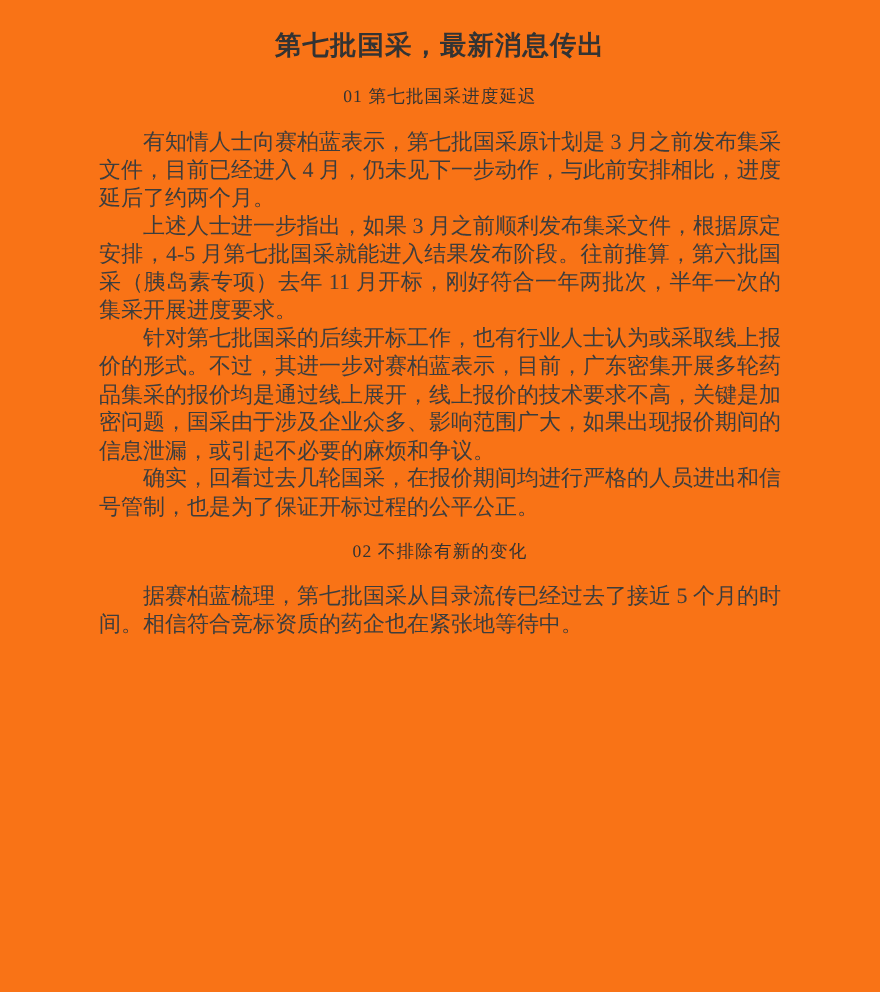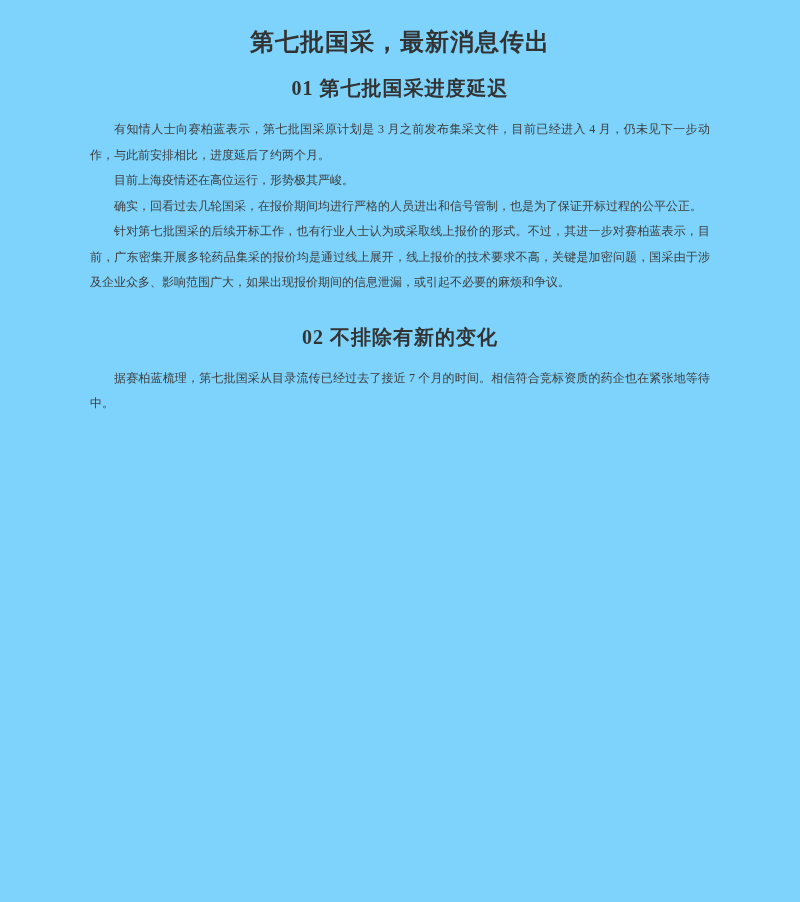--- a/index.html
+++ b/index.html
@@ -4,21 +4,21 @@
 <style>
   html, body {
     margin: 0;
     padding: 0;
     background: #ffffff;
   }
   .page {
     position: relative;
     width: 800px;
     height: 902px;
-    background: #7dd3fc;
+    background: #f97316;
     overflow: hidden;
     font-family: "Liberation Serif", "DejaVu Serif", serif;
     color: #3d3d3d;
   }
   .content {
     position: absolute;
     left: 90px;
     top: 0;
     width: 620px;
   }
@@ -27,53 +27,53 @@
     text-align: center;
     font-size: 24px;
     font-weight: bold;
     color: #333333;
     letter-spacing: 1px;
     line-height: 32px;
   }
   .sec-heading {
     margin: 17px 0 15px 0;
     text-align: center;
-    font-size: 20px;
-    font-weight: bold;
+    font-size: 16px;
+    font-weight: normal;
     color: #333333;
     letter-spacing: 1px;
     line-height: 27px;
   }
   .sec-heading.second {
-    margin: 28px 0 15px 0;
+    margin: 14px 0 15px 0;
     text-align: center;
   }
   .body-para {
     margin: 0;
-    font-size: 12px;
+    font-size: 20px;
     line-height: 25.5px;
     text-align: justify;
     text-indent: 2em;
     color: #3d3d3d;
     font-family: Liberation Serif, serif;
   }
 </style>
 </head>
 <body>
 
 <div class="page">
   <div class="content">
 
     <h1 class="doc-title">第七批国采，最新消息传出</h1>
 
     <h2 class="sec-heading">01 第七批国采进度延迟</h2>
 
     <p class="body-para">有知情人士向赛柏蓝表示，第七批国采原计划是 3 月之前发布集采文件，目前已经进入 4 月，仍未见下一步动作，与此前安排相比，进度延后了约两个月。</p>
-    <p class="body-para">目前上海疫情还在高位运行，形势极其严峻。</p>
+    <p class="body-para">上述人士进一步指出，如果 3 月之前顺利发布集采文件，根据原定安排，4-5 月第七批国采就能进入结果发布阶段。往前推算，第六批国采（胰岛素专项）去年 11 月开标，刚好符合一年两批次，半年一次的集采开展进度要求。</p>
+    <p class="body-para">针对第七批国采的后续开标工作，也有行业人士认为或采取线上报价的形式。不过，其进一步对赛柏蓝表示，目前，广东密集开展多轮药品集采的报价均是通过线上展开，线上报价的技术要求不高，关键是加密问题，国采由于涉及企业众多、影响范围广大，如果出现报价期间的信息泄漏，或引起不必要的麻烦和争议。</p>
     <p class="body-para">确实，回看过去几轮国采，在报价期间均进行严格的人员进出和信号管制，也是为了保证开标过程的公平公正。</p>
-    <p class="body-para">针对第七批国采的后续开标工作，也有行业人士认为或采取线上报价的形式。不过，其进一步对赛柏蓝表示，目前，广东密集开展多轮药品集采的报价均是通过线上展开，线上报价的技术要求不高，关键是加密问题，国采由于涉及企业众多、影响范围广大，如果出现报价期间的信息泄漏，或引起不必要的麻烦和争议。</p>
 
     <h2 class="sec-heading second">02 不排除有新的变化</h2>
 
-    <p class="body-para">据赛柏蓝梳理，第七批国采从目录流传已经过去了接近 7 个月的时间。相信符合竞标资质的药企也在紧张地等待中。</p>
+    <p class="body-para">据赛柏蓝梳理，第七批国采从目录流传已经过去了接近 5 个月的时间。相信符合竞标资质的药企也在紧张地等待中。</p>
 
   </div>
 </div>
 
 </body></html>

